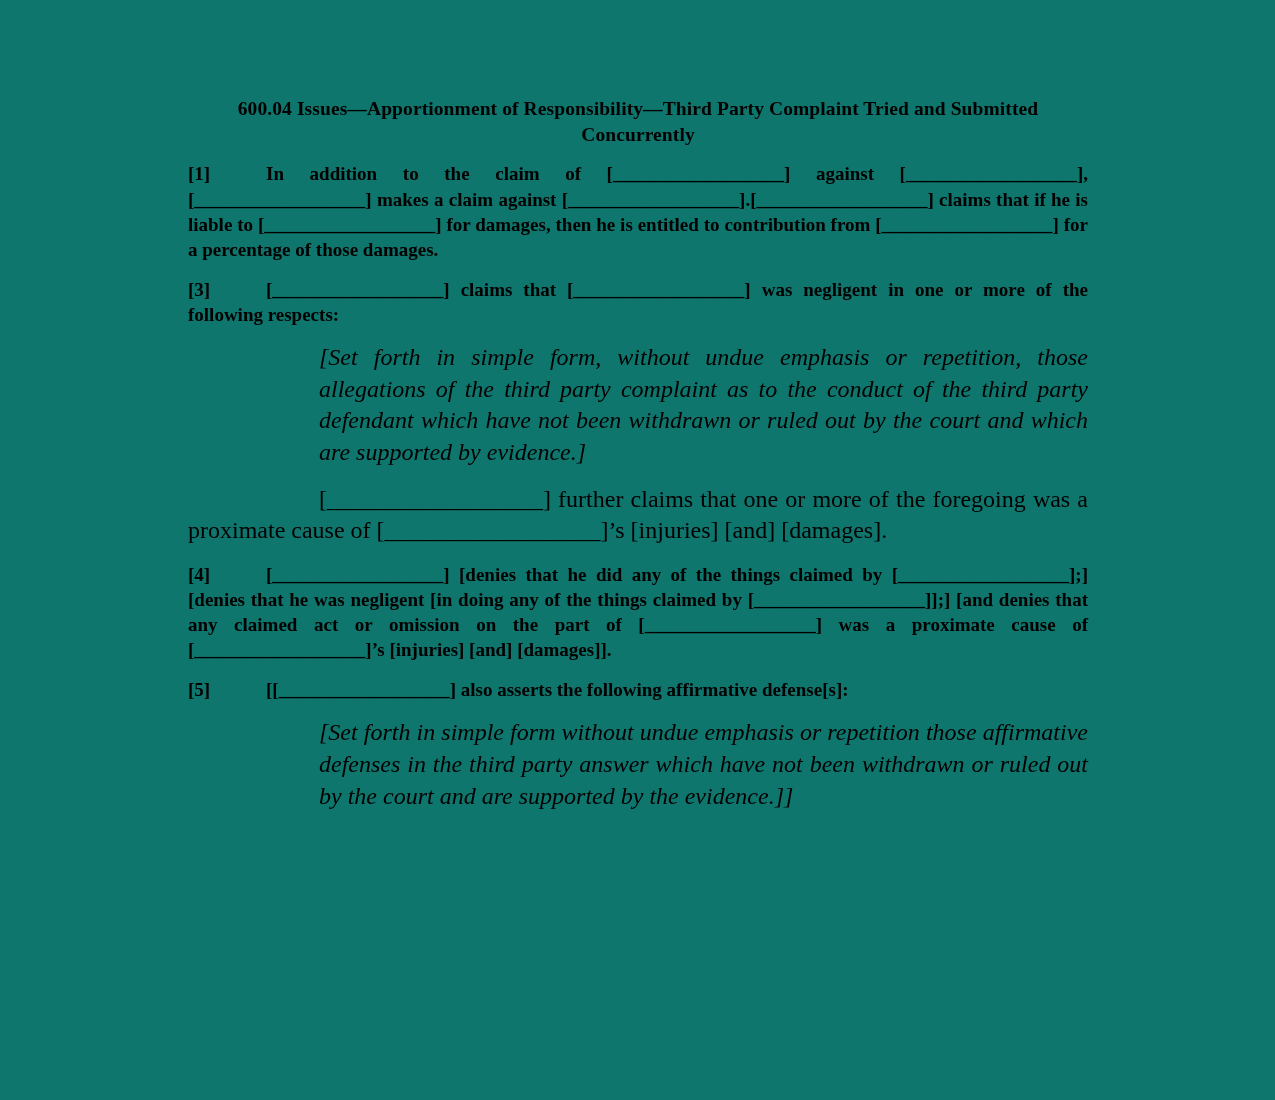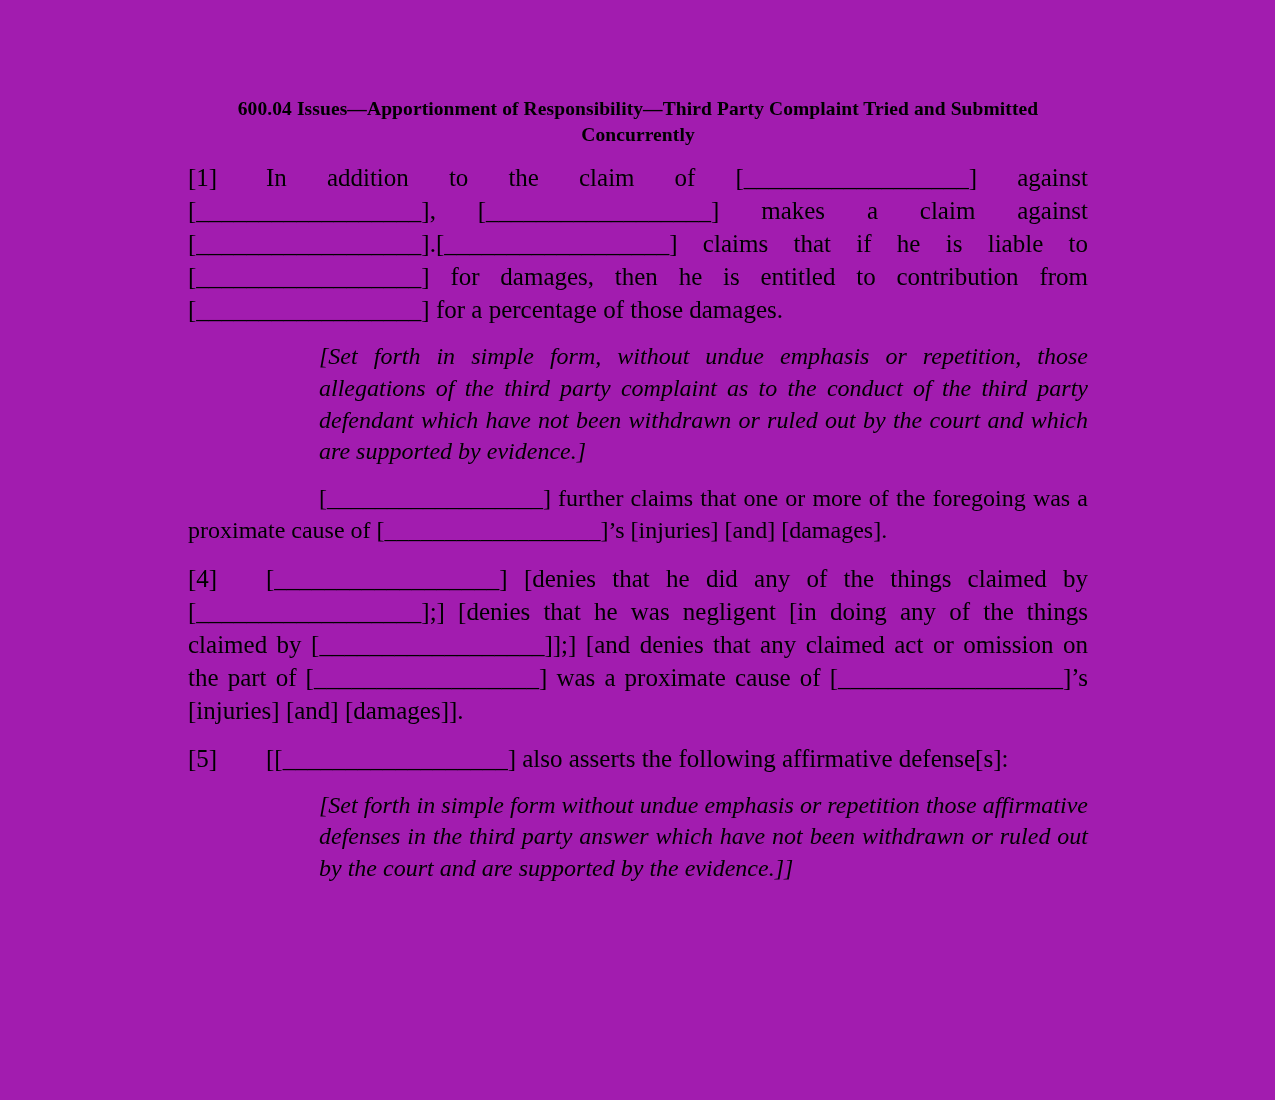--- a/index.html
+++ b/index.html
@@ -11,21 +11,21 @@
     width: 1275px;
     height: 1100px;
     font-family: "Liberation Serif", "DejaVu Serif", serif;
     color: #000000;
     overflow: hidden;
   }
   .page {
     position: relative;
     width: 1275px;
     height: 1100px;
-    background: #a21caf;
+    background: #0f766e;
   }
   .content {
     position: absolute;
     left: 188px;
     top: 96px;
     width: 900px;
   }
   .doc-title {
     font-size: 19.5px;
     font-weight: bold;
@@ -42,43 +42,47 @@
     margin: 0 0 15px 0;
     padding-left: 131px;
   }
   .indent-para.italic {
     font-style: italic;
   }
   .para-body {
     display: inline;
   }
   .para-wrap {
-    font-size: 25px;
+    font-size: 19px;
     line-height: 1.32;
     text-align: justify;
     margin: 0 0 15px 0;
+    font-weight: bold;
   }
   .indent-first {
     display: inline-block;
     width: 78px;
   }
 </style>
 </head>
 <body>
 
 <div class="page">
   <div class="content">
 
     <div class="doc-title">600.04 Issues—Apportionment of Responsibility—Third Party Complaint Tried and Submitted Concurrently</div>
 
     <div class="para-wrap">
       <span class="indent-first">[1]</span><span class="para-body">In addition to the claim of [__________________] against [__________________], [__________________] makes a claim against [__________________].[__________________] claims that if he is liable to [__________________] for damages, then he is entitled to contribution from [__________________] for a percentage of those damages.</span>
     </div>
 
 
+    <div class="para-wrap">
+      <span class="indent-first">[3]</span><span class="para-body">[__________________] claims that [__________________] was negligent in one or more of the following respects:</span>
+    </div>
 
     <div class="indent-para italic">[Set forth in simple form, without undue emphasis or repetition, those allegations of the third party complaint as to the conduct of the third party defendant which have not been withdrawn or ruled out by the court and which are supported by evidence.]</div>
 
     <div class="indent-para" style="padding-left:0; text-indent:131px;">[__________________] further claims that one or more of the foregoing was a proximate cause of [__________________]’s [injuries] [and] [damages].</div>
 
     <div class="para-wrap">
       <span class="indent-first">[4]</span><span class="para-body">[__________________] [denies that he did any of the things claimed by [__________________];] [denies that he was negligent [in doing any of the things claimed by [__________________]];] [and denies that any claimed act or omission on the part of [__________________] was a proximate cause of [__________________]’s [injuries] [and] [damages]].</span>
     </div>
 
     <div class="para-wrap">

